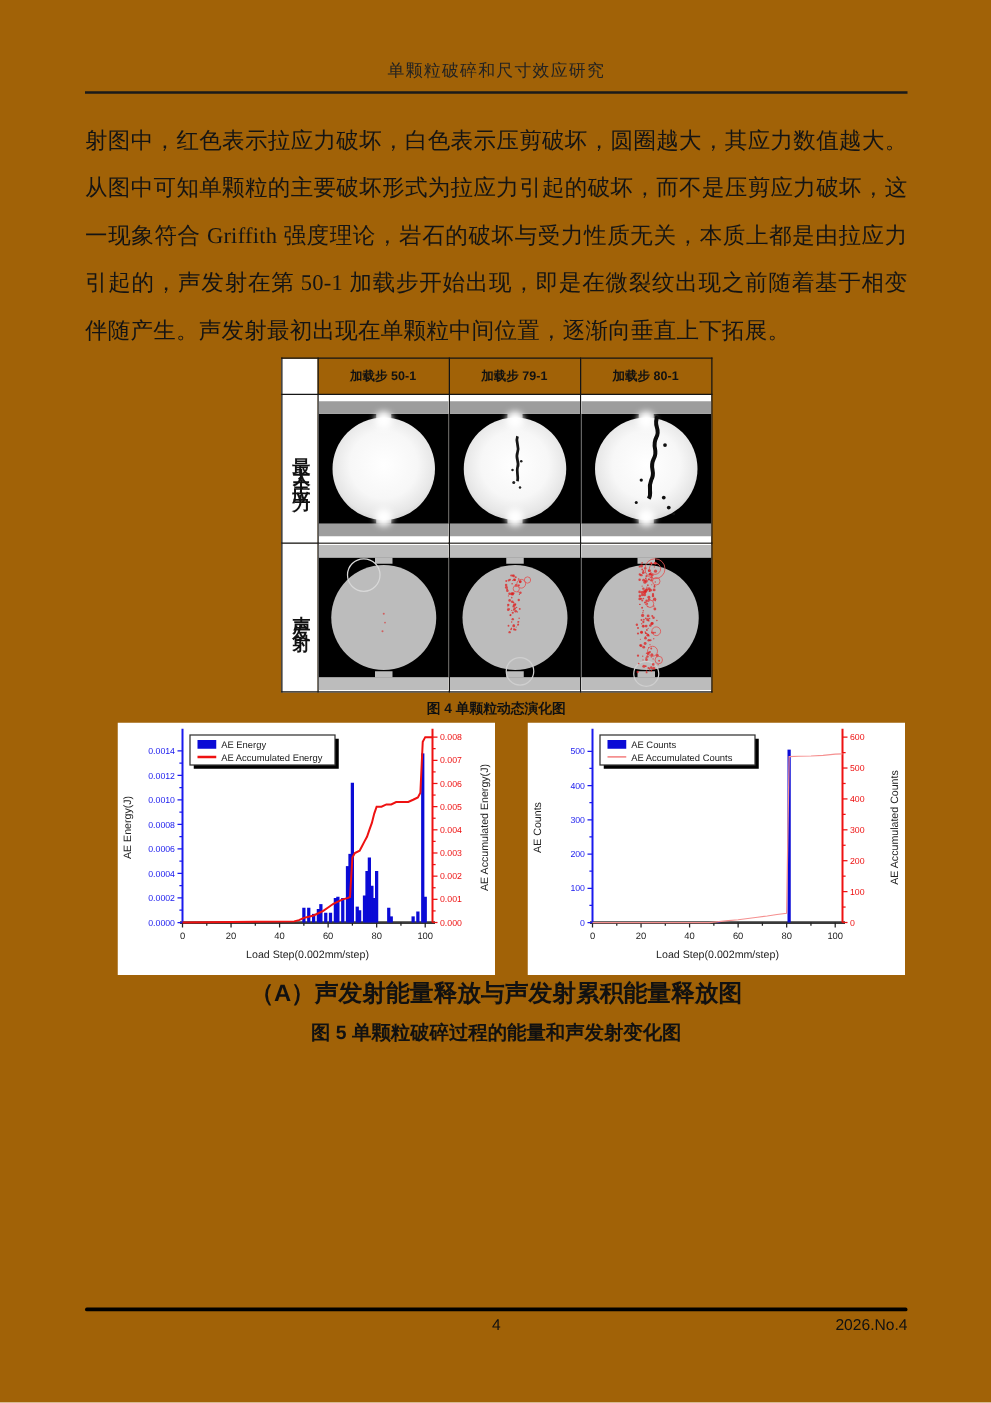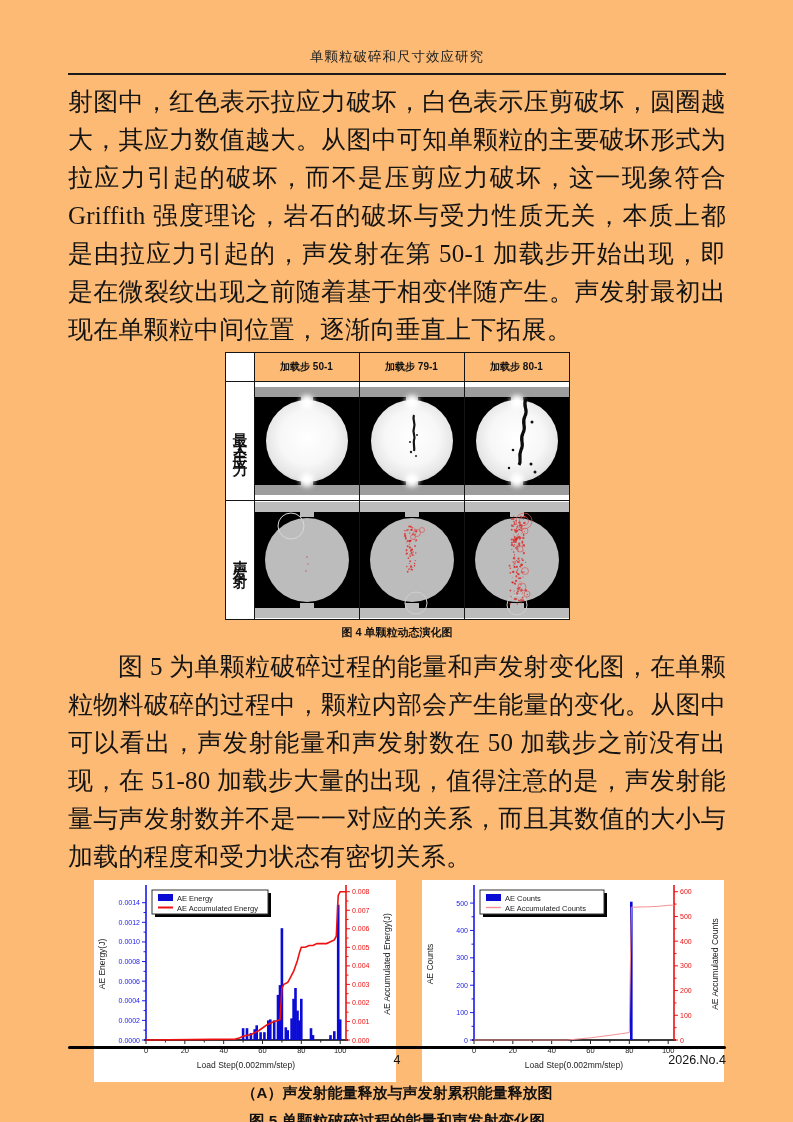--- a/index.html
+++ b/index.html
@@ -1,41 +1,41 @@
 <!DOCTYPE html>
 <html><head>
 <meta charset="utf-8">
 <style>
   html,body{margin:0;padding:0;background:#ffffff;}
-  .page{position:relative;width:793px;height:1122px;background:#fdba74;overflow:hidden;
+  .page{position:relative;width:793px;height:1122px;background:#a16207;overflow:hidden;
         font-family:"Liberation Serif","DejaVu Serif",serif;color:#151515;}
   .header{padding:48px 67px 0 68px;}
   .running-title{text-align:center;font-size:13.5px;letter-spacing:1px;color:#222;}
   .header-rule{margin-top:7px;height:2px;background:#1a1a1a;}
   .main{padding:0 67px 0 68px;}
-  .body-text{margin:8px 0 0 0;font-size:25px;line-height:38px;text-align:justify;
+  .body-text{margin:18px 0 0 0;font-size:18px;line-height:38px;text-align:justify;
              letter-spacing:0.2px;color:#141414;}
   .body-text.indent{text-indent:2em;}
   .figure4-wrap{margin-top:3px;text-align:center;}
   table.f4{border-collapse:collapse;margin:0 auto;}
   table.f4 td{border:1.6px solid #151515;padding:0;}
   td.f4hd{width:104px;height:28px;text-align:center;font-family:"Liberation Sans","DejaVu Sans",sans-serif;
           font-weight:bold;font-size:10px;color:#111;}
   td.f4lab{width:28px;text-align:center;vertical-align:middle;background:#fff;}
   .vtxt{writing-mode:vertical-rl;text-orientation:upright;font-family:"Liberation Sans","DejaVu Sans",sans-serif;
         font-weight:bold;font-size:14.5px;letter-spacing:7px;color:#111;margin:auto;}
   td.f4img{width:104px;height:118px;line-height:0;background:#fff;}
   td.f4img svg{display:block;}
   .fig-caption{margin-top:5px;text-align:center;font-family:"Liberation Sans","DejaVu Sans",sans-serif;
                font-weight:bold;font-size:11px;color:#111;}
   .charts-row{margin-top:4px;display:flex;justify-content:space-between;padding:0 2px 0 26px;}
   .chart svg{display:block;}
   .chart-captions{display:flex;margin-top:2px;}
   .chart-captions div{flex:1;text-align:center;font-family:"Liberation Sans","DejaVu Sans",sans-serif;
-                      font-weight:bold;font-size:15px;color:#111;}
+                      font-weight:bold;font-size:19px;color:#111;}
   .figure5-caption{margin-top:8px;text-align:center;font-family:"Liberation Sans","DejaVu Sans",sans-serif;
                    font-weight:bold;font-size:15.5px;color:#111;}
   .footer{position:absolute;left:68px;right:67px;top:1046px;}
   .footer-rule{height:3px;background:#000;border-radius:2px;}
   .footer-row{position:relative;margin-top:4px;height:18px;
               font-family:"Liberation Sans","DejaVu Sans",sans-serif;font-size:12.5px;color:#111;}
   .page-number{position:absolute;left:0;right:0;text-align:center;}
   .issue{position:absolute;right:0;}
 </style>
 </head>
@@ -459,21 +459,20 @@
                   <circle cx="57" cy="86" r="4" fill="none" stroke="#e05555" stroke-width="0.8" opacity="0.85"></circle>
                   <circle cx="62" cy="93" r="3" fill="none" stroke="#e05555" stroke-width="0.8" opacity="0.85"></circle>
                 </svg>
               </td>
             </tr>
           </tbody>
         </table>
       <div class="fig-caption">图 4 单颗粒动态演化图</div>
     </div>
 
-    <p class="body-text indent">图 5 为单颗粒破碎过程的能量和声发射变化图，在单颗粒物料破碎的过程中，颗粒内部会产生能量的变化。从图中可以看出，声发射能量和声发射数在 50 加载步之前没有出现，在 51-80 加载步大量的出现，值得注意的是，声发射能量与声发射数并不是一一对应的关系，而且其数值的大小与加载的程度和受力状态有密切关系。</p>
 
     <div class="charts-row">
       <div class="chart" id="chartA">
           <svg width="302" height="202" viewBox="0 0 302 202">
             <rect width="302" height="202" fill="#fff"></rect>
             <line x1="50" y1="160" x2="254" y2="160" stroke="#3a3a3a" stroke-width="2.2"></line>
             <line x1="52" y1="160" x2="52" y2="164" stroke="#222" stroke-width="1"></line>
             <text x="52" y="173" fill="#222" font-size="7.5" font-family="Liberation Sans, DejaVu Sans, sans-serif" text-anchor="middle">0</text>
             <line x1="90.83495145631068" y1="160" x2="90.83495145631068" y2="164" stroke="#222" stroke-width="1"></line>
             <text x="90.83495145631068" y="173" fill="#222" font-size="7.5" font-family="Liberation Sans, DejaVu Sans, sans-serif" text-anchor="middle">20</text>

